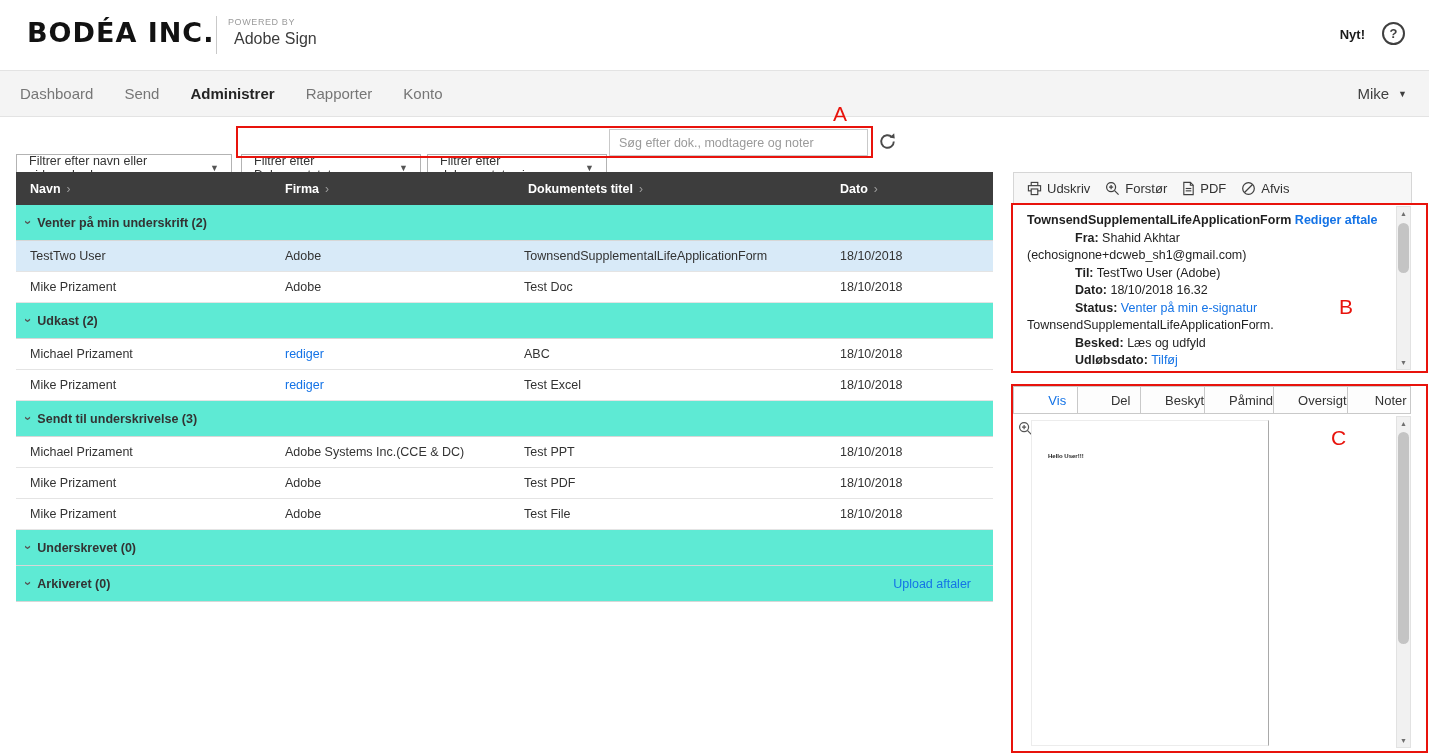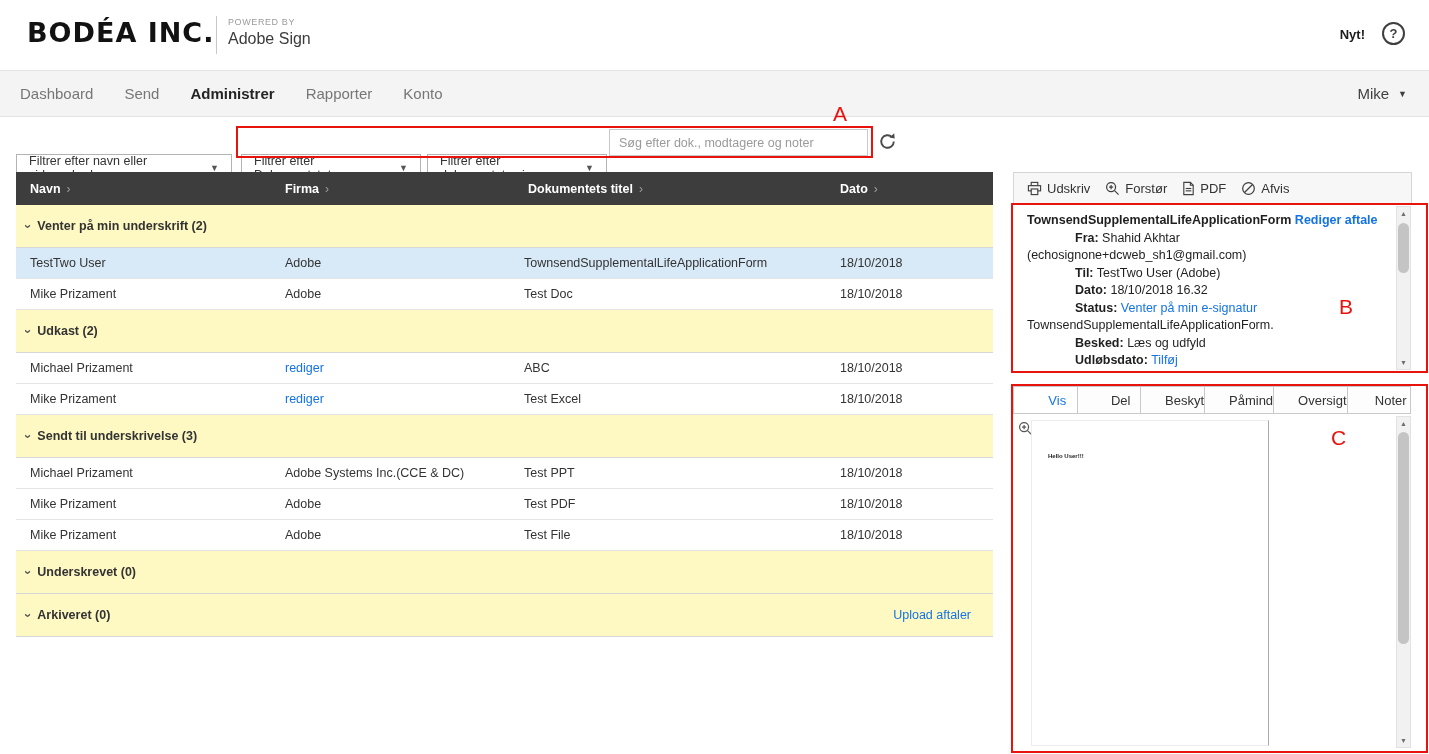--- a/index.html
+++ b/index.html
@@ -13,21 +13,21 @@
   .link { color:#1473e6; cursor:pointer; }
   .bold { font-weight:bold; }
 
   
   .header { position:absolute; left:0; top:0; width:1429px; height:70px; background:#fff; }
   .logo { position:absolute; left:27px; top:17px; font-size:27px; font-weight:bold;
           letter-spacing:1px; color:#121212; font-family:"DejaVu Sans",sans-serif; }
   .hdr-divider { position:absolute; left:216px; top:16px; width:1px; height:38px; background:#c9c9c9; }
   .powered { position:absolute; left:228px; top:17px; }
   .powered .pb { font-size:9px; color:#9b9b9b; letter-spacing:.6px; }
-  .powered .as { font-size:16px; color:#3c3c3c; margin-top:3px; }
+  .powered .as { font-size:16px; color:#3c3c3c; margin-top:3px;margin-left:6px; }
   .nyt { position:absolute; right:64px; top:27px; font-size:13px; font-weight:bold; color:#1b1b1b; cursor:pointer; }
   .help { position:absolute; right:24px; top:22px; width:23px; height:23px; border:2px solid #3f3f3f;
           border-radius:50%; text-align:center; line-height:19px; font-size:13px; font-weight:bold;
           color:#3f3f3f; cursor:pointer; }
 
   
   .nav { position:absolute; left:0; top:70px; width:1429px; height:47px; background:#f4f4f4;
          border-top:1px solid #e3e3e3; border-bottom:1px solid #e3e3e3; }
   .nav-items { position:absolute; left:20px; top:0; height:100%; display:flex; align-items:center; gap:31px; }
   .nav-item { font-size:15px; color:#767676; cursor:pointer; }
@@ -52,21 +52,21 @@
   .refresh { left:878px; top:132px; width:20px; height:20px; cursor:pointer; }
 
   
   .table { position:absolute; left:16px; top:172px; width:977px; }
   .grid4 { display:grid; grid-template-columns:269px 227px 328px 153px; align-items:center; }
   .thead { background:#3d3d3d; height:33px; color:#fff; font-size:12.5px; font-weight:bold; }
   .thead > div { cursor:pointer; }
   .thead .c1 { padding-left:14px; }
   .thead .c3 { padding-left:16px; }
   .sort { color:#9d9d9d; font-weight:normal; margin-left:6px; font-size:12px; }
-  .sec { height:43px; background:#fef9c3; border-bottom:1px solid #d7d7d7; display:flex;
+  .sec { height:36px; background:#5eead4; border-bottom:1px solid #d7d7d7; display:flex;
          align-items:center; padding-left:10px; font-size:12.5px; font-weight:bold; color:#333;
          gap:7px; cursor:pointer; }
   .chev { display:inline-block; transform:rotate(90deg); font-size:13px; color:#555; font-weight:bold; }
   .row { height:31px; font-size:12.5px; color:#333; border-bottom:1px solid #e4e4e4; background:#fff; cursor:pointer; }
   .row .c1 { padding-left:14px; }
   .row .c3 { padding-left:12px; }
   .row.selected { background:#d8eaf8; }
   .upload { margin-left:auto; margin-right:22px; font-weight:normal; font-size:12.5px; }
 
   

